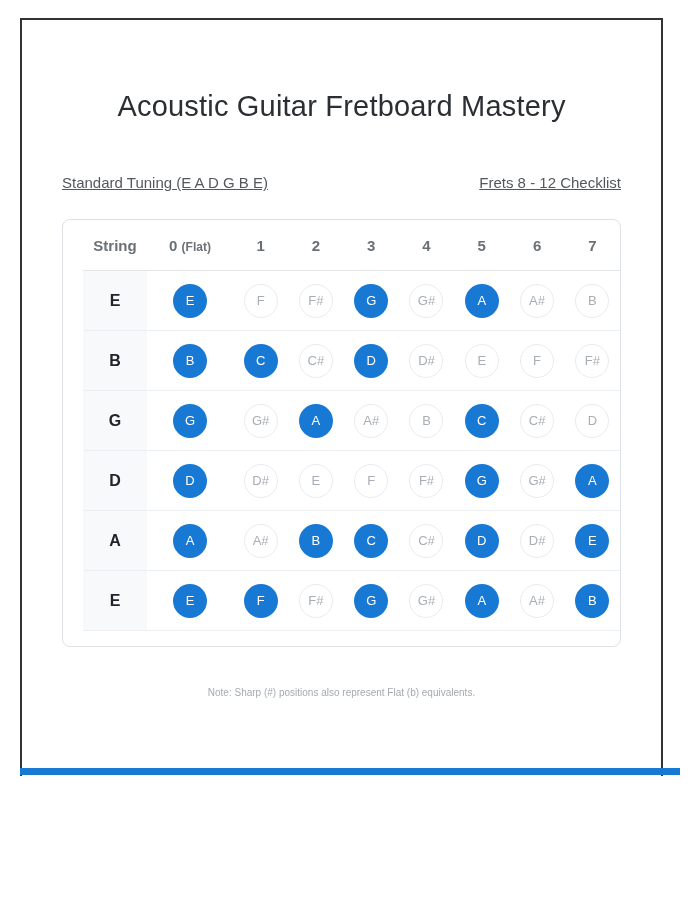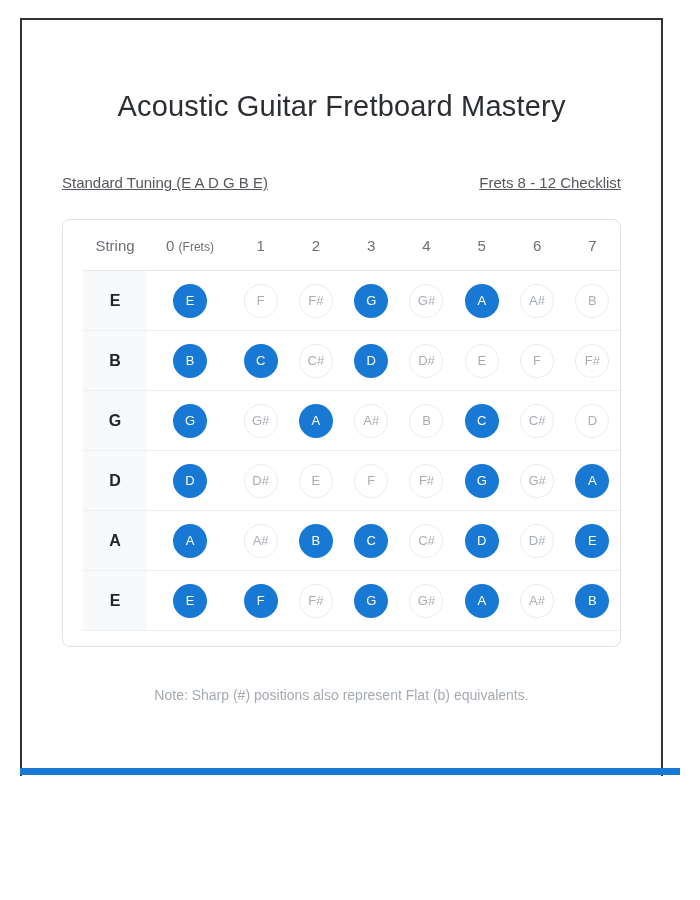--- a/index.html
+++ b/index.html
@@ -24,36 +24,36 @@
     padding:0 0 15px 20px; background:#fff;
   }
   .grid-row {
     display:grid; grid-template-columns:64px 86px repeat(7, 1fr);
     align-items:center;
   }
   .hdr-row {
     height:50px; color:#6a7075; font-size:15px;
     border-bottom:1px solid #e3e7ea;
   }
-  .hdr-cell { text-align:center; }
+  .hdr-cell { text-align:center;font-weight:bold; }
   .open-suffix { font-size:12px; }
   .note-row { height:59px; border-bottom:1px solid #eceff2; }
   .string-cell {
     height:59px; display:flex; align-items:center; justify-content:center;
     background:#f8f9fa; font-weight:bold; font-size:16px; color:#212529;
   }
   .fret-cell { display:flex; justify-content:center; }
   .circle {
     width:34px; height:34px; border-radius:50%; box-sizing:border-box;
     display:flex; align-items:center; justify-content:center;
     font-size:13px; cursor:pointer;
   }
   .circle.active { background:var(--accent); color:#ffffff; }
   .circle.inactive { background:#ffffff; border:1px solid #e9ebef; color:#a9aeb4; }
-  .footer-note { text-align:center; margin-top:40px; font-size:14px; color:#a4aab1; }
+  .footer-note { text-align:center; margin-top:40px; font-size:10px; color:#a4aab1; }
   .bottom-bar {
     position:absolute; left:20px; right:20px; bottom:1px; height:7px;
     background:var(--accent);
   }
 </style>
 </head>
 <body>
 
 <div class="canvas">
   <div class="page-frame">
@@ -62,21 +62,21 @@
 
     <div class="subheader">
       <span>Standard Tuning (E A D G B E)</span>
       <span>Frets 8 - 12 Checklist</span>
     </div>
 
     <div class="card">
       <div class="grid-row hdr-row">
         <div class="hdr-cell">String</div>
         <div class="hdr-cell"><span>0</span>
-          <span class="open-suffix">(Frets)</span></div>
+          <span class="open-suffix">(Flat)</span></div>
 
       <div class="hdr-cell">1</div>
           <div class="hdr-cell">2</div>
           <div class="hdr-cell">3</div>
           <div class="hdr-cell">4</div>
           <div class="hdr-cell">5</div>
           <div class="hdr-cell">6</div>
           <div class="hdr-cell">7</div>
         </div>
       <div>

